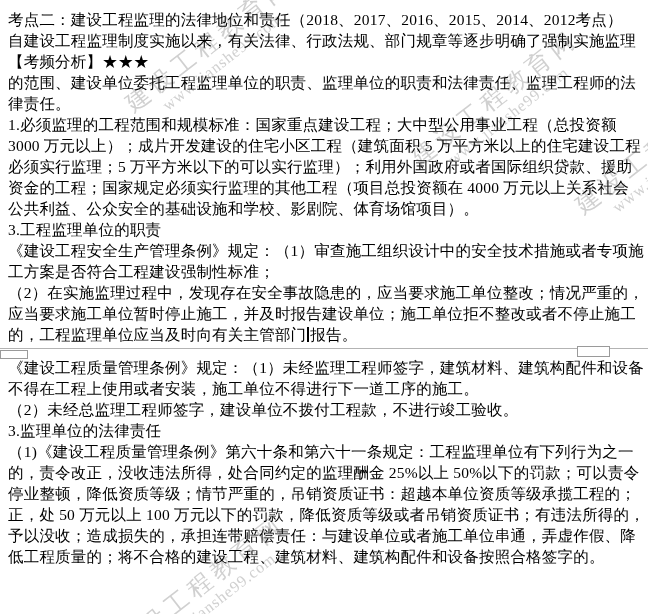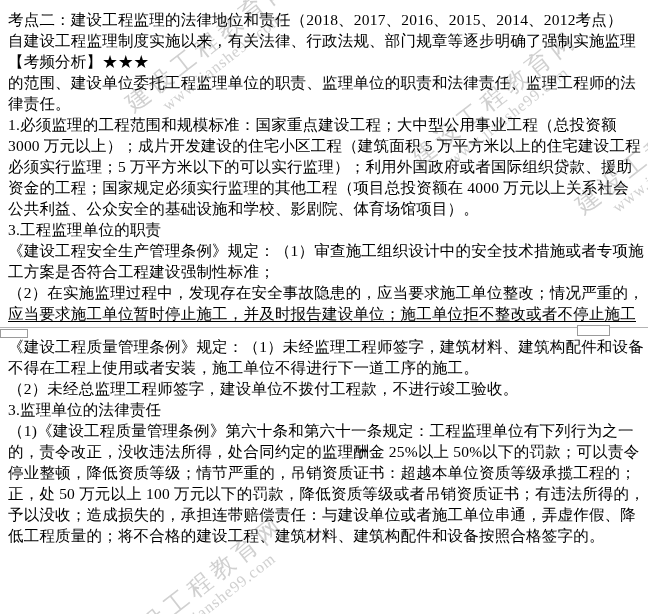--- a/index.html
+++ b/index.html
@@ -26,21 +26,21 @@
   .doc{
     position:absolute;left:0;top:0;right:0;bottom:0;
     padding:9px 4px 0 8px;
     z-index:1;
   }
   .line{
     font-size:15.5px;line-height:21px;height:21px;
     white-space:pre;color:#000000;letter-spacing:.2px;
     overflow:hidden;
   }
-  .line .u{text-decoration:underline;text-underline-offset:2px;}
+  .line .u{text-underline-offset:2px;}
   .caret{
     display:inline-block;width:2px;height:15px;background:#000;
     vertical-align:-2px;margin:0 1px;
   }
   
   .divider{position:relative;height:12px;width:648px;margin-left:-8px;}
   .divider .hline{position:absolute;left:0;right:0;top:3px;border-top:1px solid #b3b3b3;}
   .divider .hbox-l{position:absolute;left:0;top:5px;width:26px;height:7px;background:#fff;border:1px solid #9a9a9a;}
   .divider .hbox-r{position:absolute;left:577px;top:1px;width:31px;height:9px;background:#fff;border:1px solid #9a9a9a;}
 </style>
@@ -73,20 +73,21 @@
     <div class="line"><span>1.必须监理的工程范围和规模标准：国家重点建设工程；大中型公用事业工程（总投资额</span></div>
     <div class="line"><span>3000 万元以上）；成片开发建设的住宅小区工程（建筑面积 5 万平方米以上的住宅建设工程</span></div>
     <div class="line"><span>必须实行监理；5 万平方米以下的可以实行监理）；利用外国政府或者国际组织贷款、援助</span></div>
     <div class="line"><span>资金的工程；国家规定必须实行监理的其他工程（项目总投资额在 4000 万元以上关系社会</span></div>
     <div class="line"><span>公共利益、公众安全的基础设施和学校、影剧院、体育场馆项目）。</span></div>
     <div class="line"><span>3.工程监理单位的职责</span></div>
     <div class="line"><span>《建设工程安全生产管理条例》规定：（1）审查施工组织设计中的安全技术措施或者专项施</span></div>
     <div class="line"><span>工方案是否符合工程建设强制性标准；</span></div>
     <div class="line"><span>（2）在实施监理过程中，发现存在安全事故隐患的，应当要求施工单位整改；情况严重的，</span></div>
     <div class="line"><span class="u">应当要求施工单位暂时停止施工，并及时报告建设单位；施工单位拒不整改或者不停止施工</span></div>
+    <div class="line"><span>的，工程监理单位应当及时向有关主管部门</span><span class="caret"></span><span>报告。</span></div>
     <div class="divider">
       <div class="hline"></div>
       <div class="hbox-l"></div>
       <div class="hbox-r"></div>
     </div>
     <div class="line"><span>《建设工程质量管理条例》规定：（1）未经监理工程师签字，建筑材料、建筑构配件和设备</span></div>
     <div class="line"><span>不得在工程上使用或者安装，施工单位不得进行下一道工序的施工。</span></div>
     <div class="line"><span>（2）未经总监理工程师签字，建设单位不拨付工程款，不进行竣工验收。</span></div>
     <div class="line"><span>3.监理单位的法律责任</span></div>
     <div class="line"><span>（1)《建设工程质量管理条例》第六十条和第六十一条规定：工程监理单位有下列行为之一</span></div>

